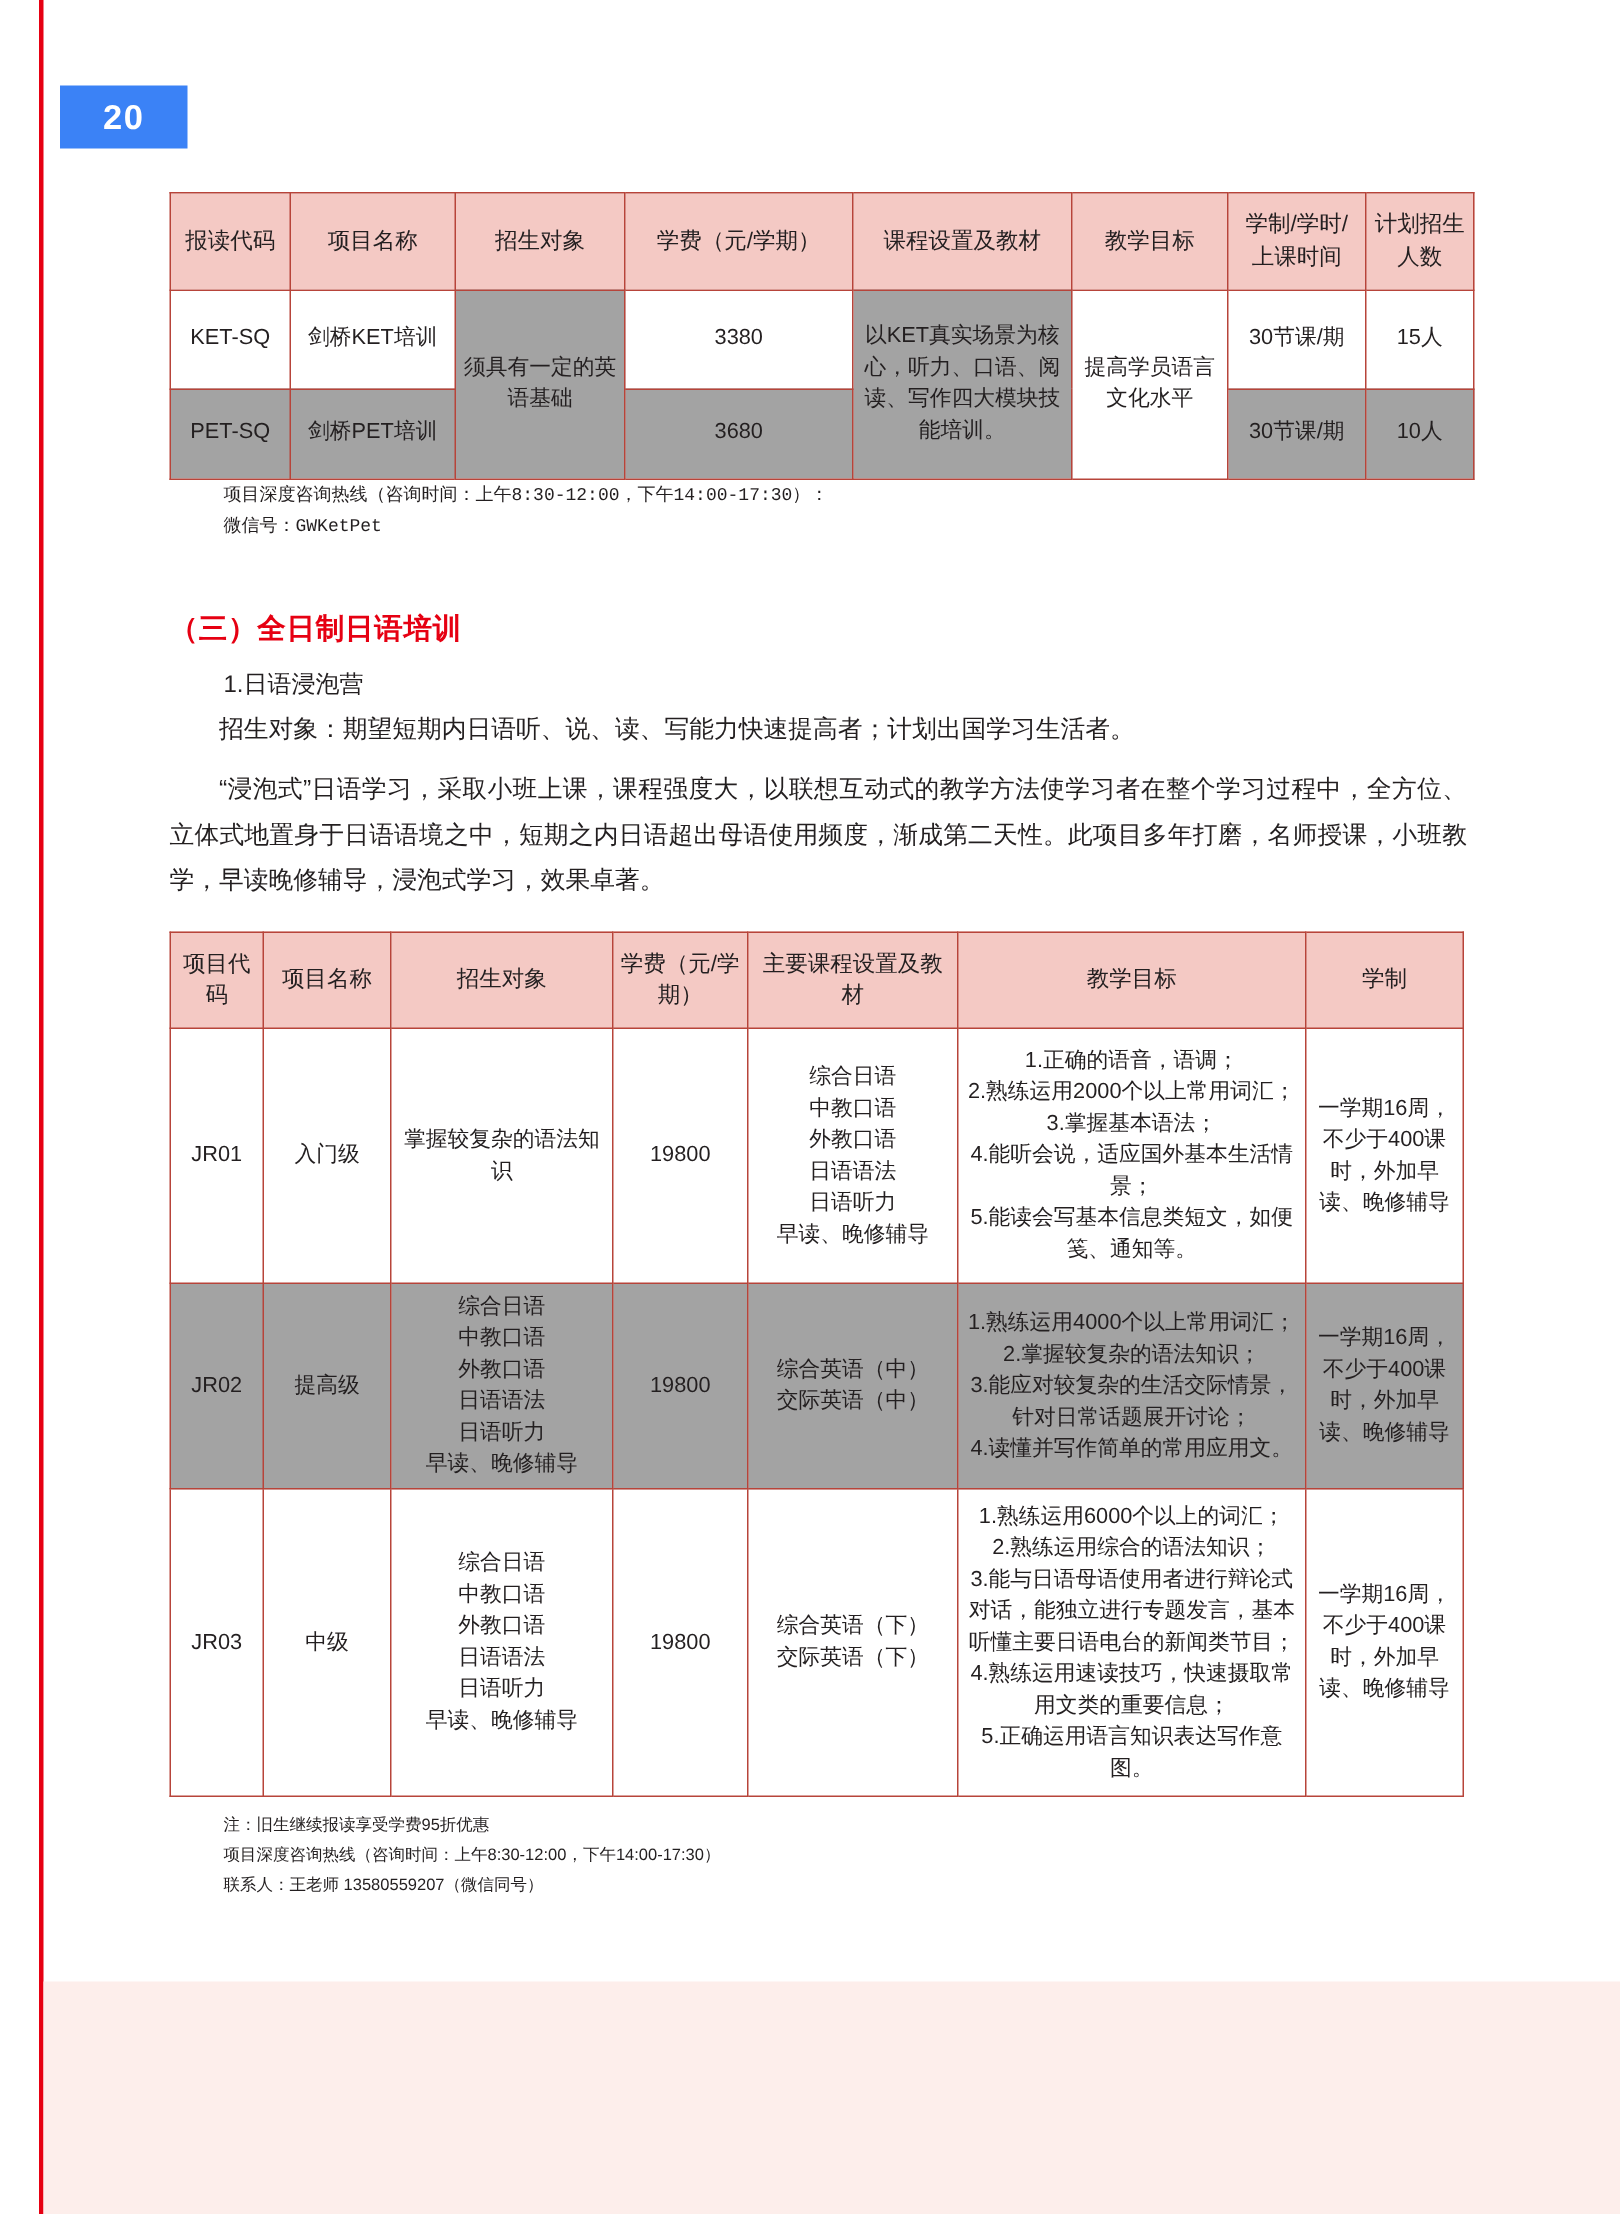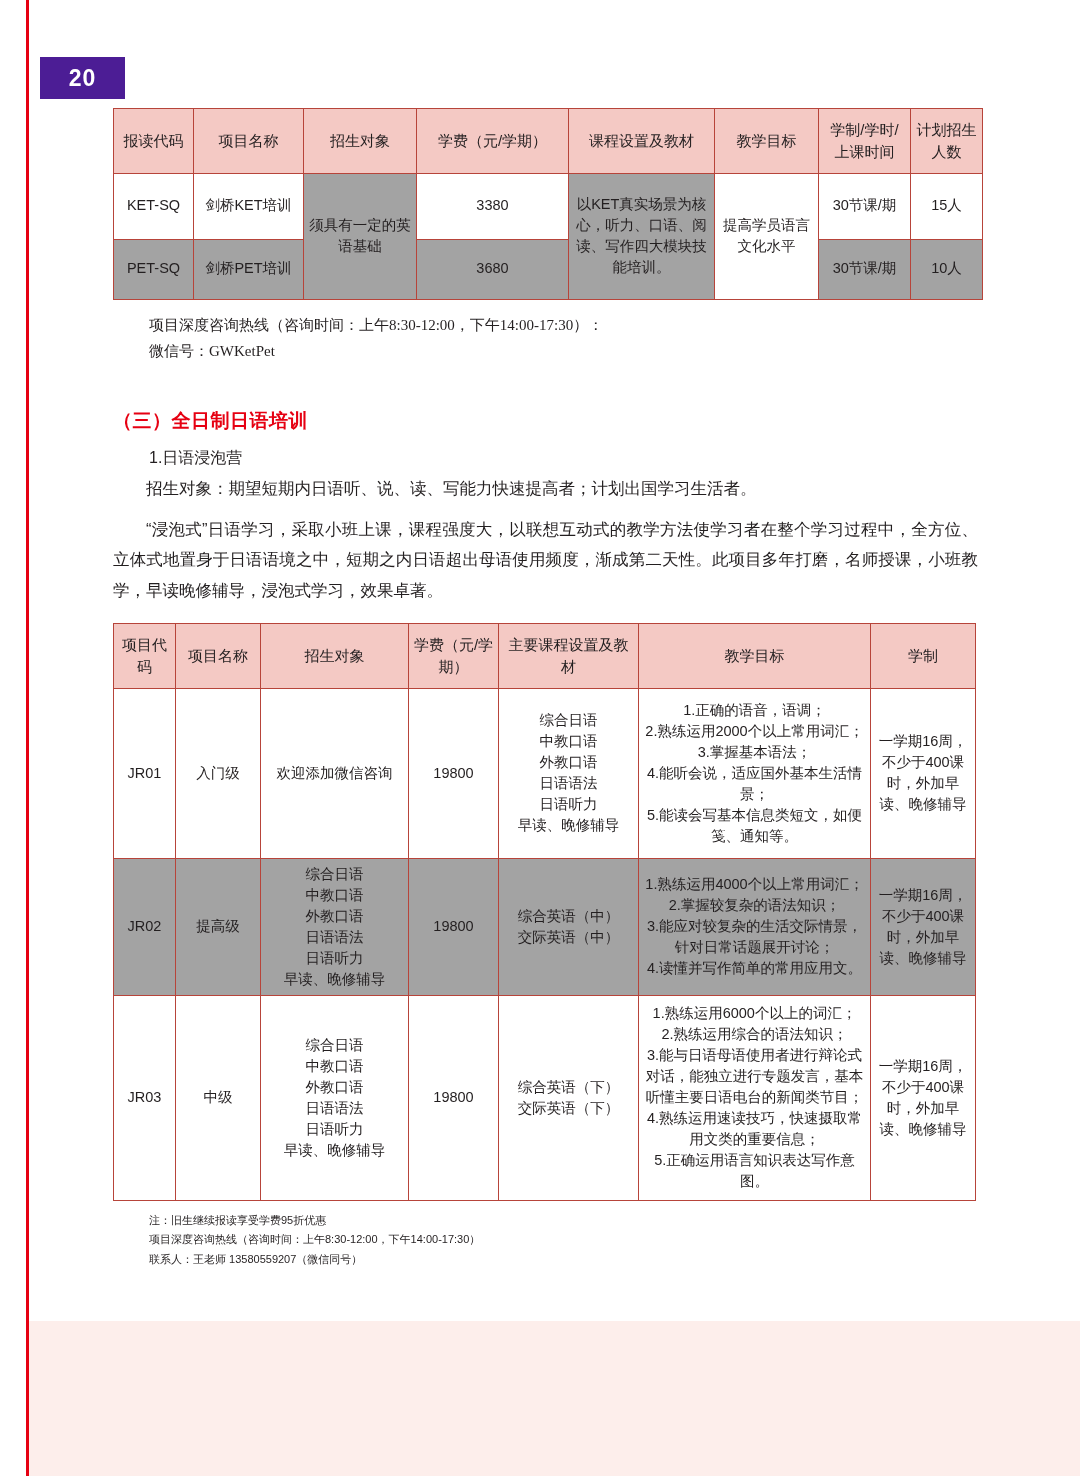--- a/index.html
+++ b/index.html
@@ -29,34 +29,34 @@
     width: 3px;
     height: 1476px;
     background: #e60012;
   }
   .page-num-box {
     position: absolute;
     left: 40px;
     top: 57px;
     width: 85px;
     height: 42px;
-    background: #4c1d95;
+    background: #3b82f6;
     color: #ffffff;
     font-family: "Liberation Sans", sans-serif;
     font-size: 23px;
     font-weight: bold;
     display: flex;
     align-items: center;
     justify-content: center;
     letter-spacing: 1px;
   }
   .content {
     position: absolute;
     left: 113px;
-    top: 108px;
+    top: 128px;
     width: 865px;
   }
 
   
   table.doc-table {
     border-collapse: collapse;
     width: 862px;
     table-layout: fixed;
   }
   table.doc-table td, table.doc-table th {
@@ -87,25 +87,24 @@
     padding-left: 8px;
     padding-right: 6px;
   }
   td.small {
     font-size: 13.5px;
     line-height: 1.5;
   }
 
   
   .notes {
-    margin-top: 12px;
     padding-left: 36px;
-    font-size: 15px;
+    font-size: 12px;
     line-height: 1.75;
-    font-family: Liberation Serif, serif;
+    font-family: Liberation Mono, monospace;
   }
   .notes div {
     white-space: nowrap;
   }
 
   
   .section-heading {
     margin-top: 44px;
     font-size: 19px;
     font-weight: bold;
@@ -237,21 +236,21 @@
             <th>学费（元/学期）</th>
             <th>主要课程设置及教材</th>
             <th>教学目标</th>
             <th>学制</th>
           </tr>
         </thead>
         <tbody>
           <tr style="height:170px">
             <td class="white">JR01</td>
             <td class="white">入门级</td>
-            <td class="white small">欢迎添加微信咨询</td>
+            <td class="white small">掌握较复杂的语法知识</td>
             <td class="white">19800</td>
             <td class="white small multi">综合日语
 中教口语
 外教口语
 日语语法
 日语听力
 早读、晚修辅导</td>
             <td class="white small left multi">1.正确的语音，语调；
 2.熟练运用2000个以上常用词汇；
 3.掌握基本语法；

